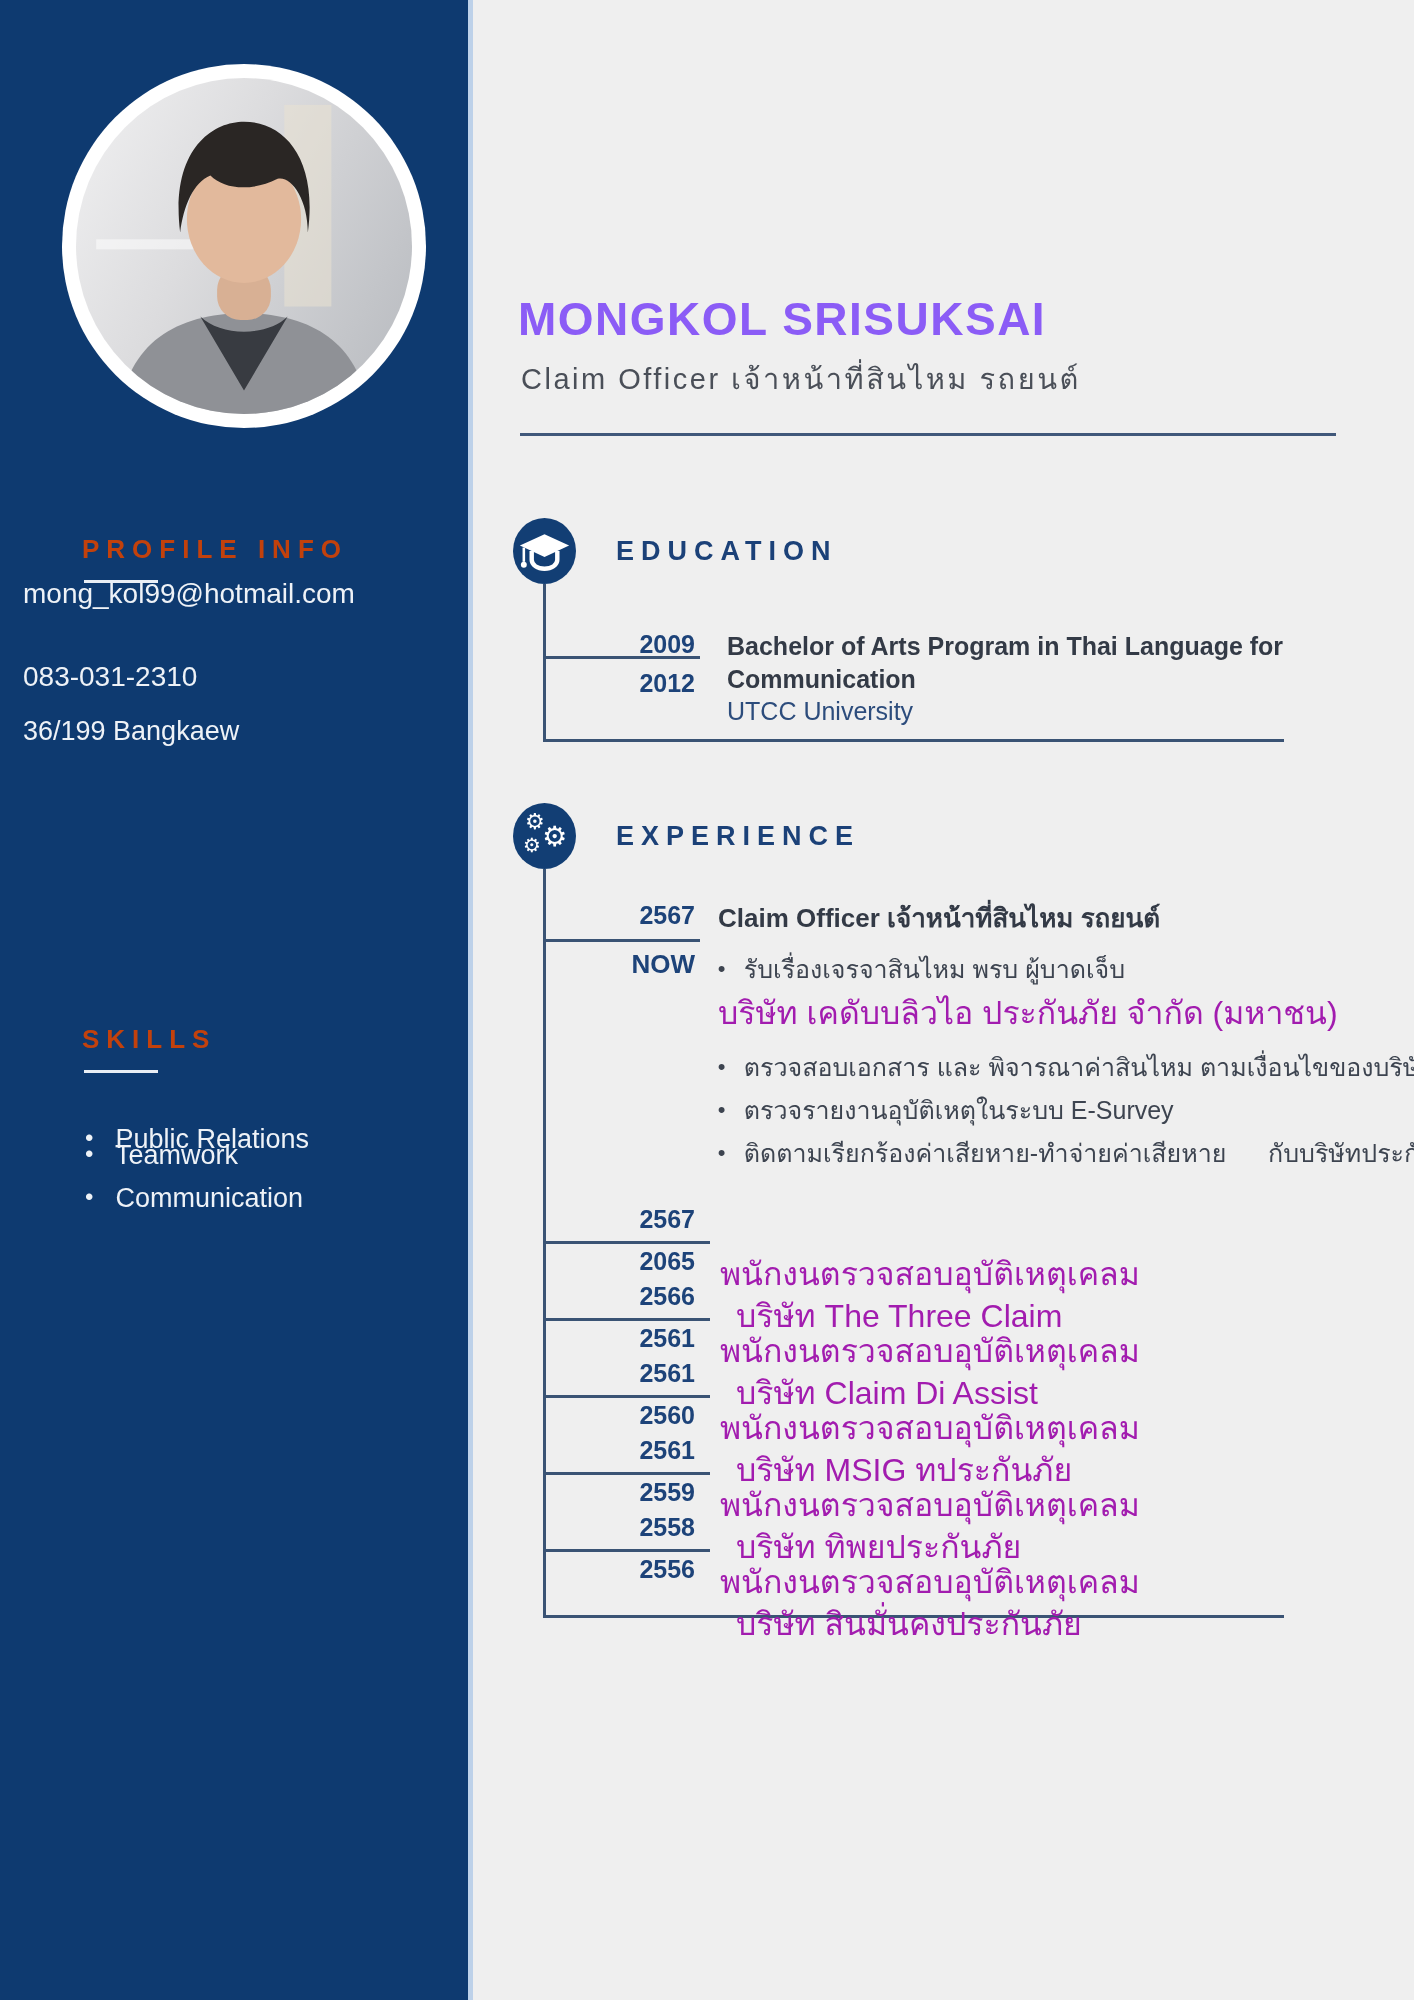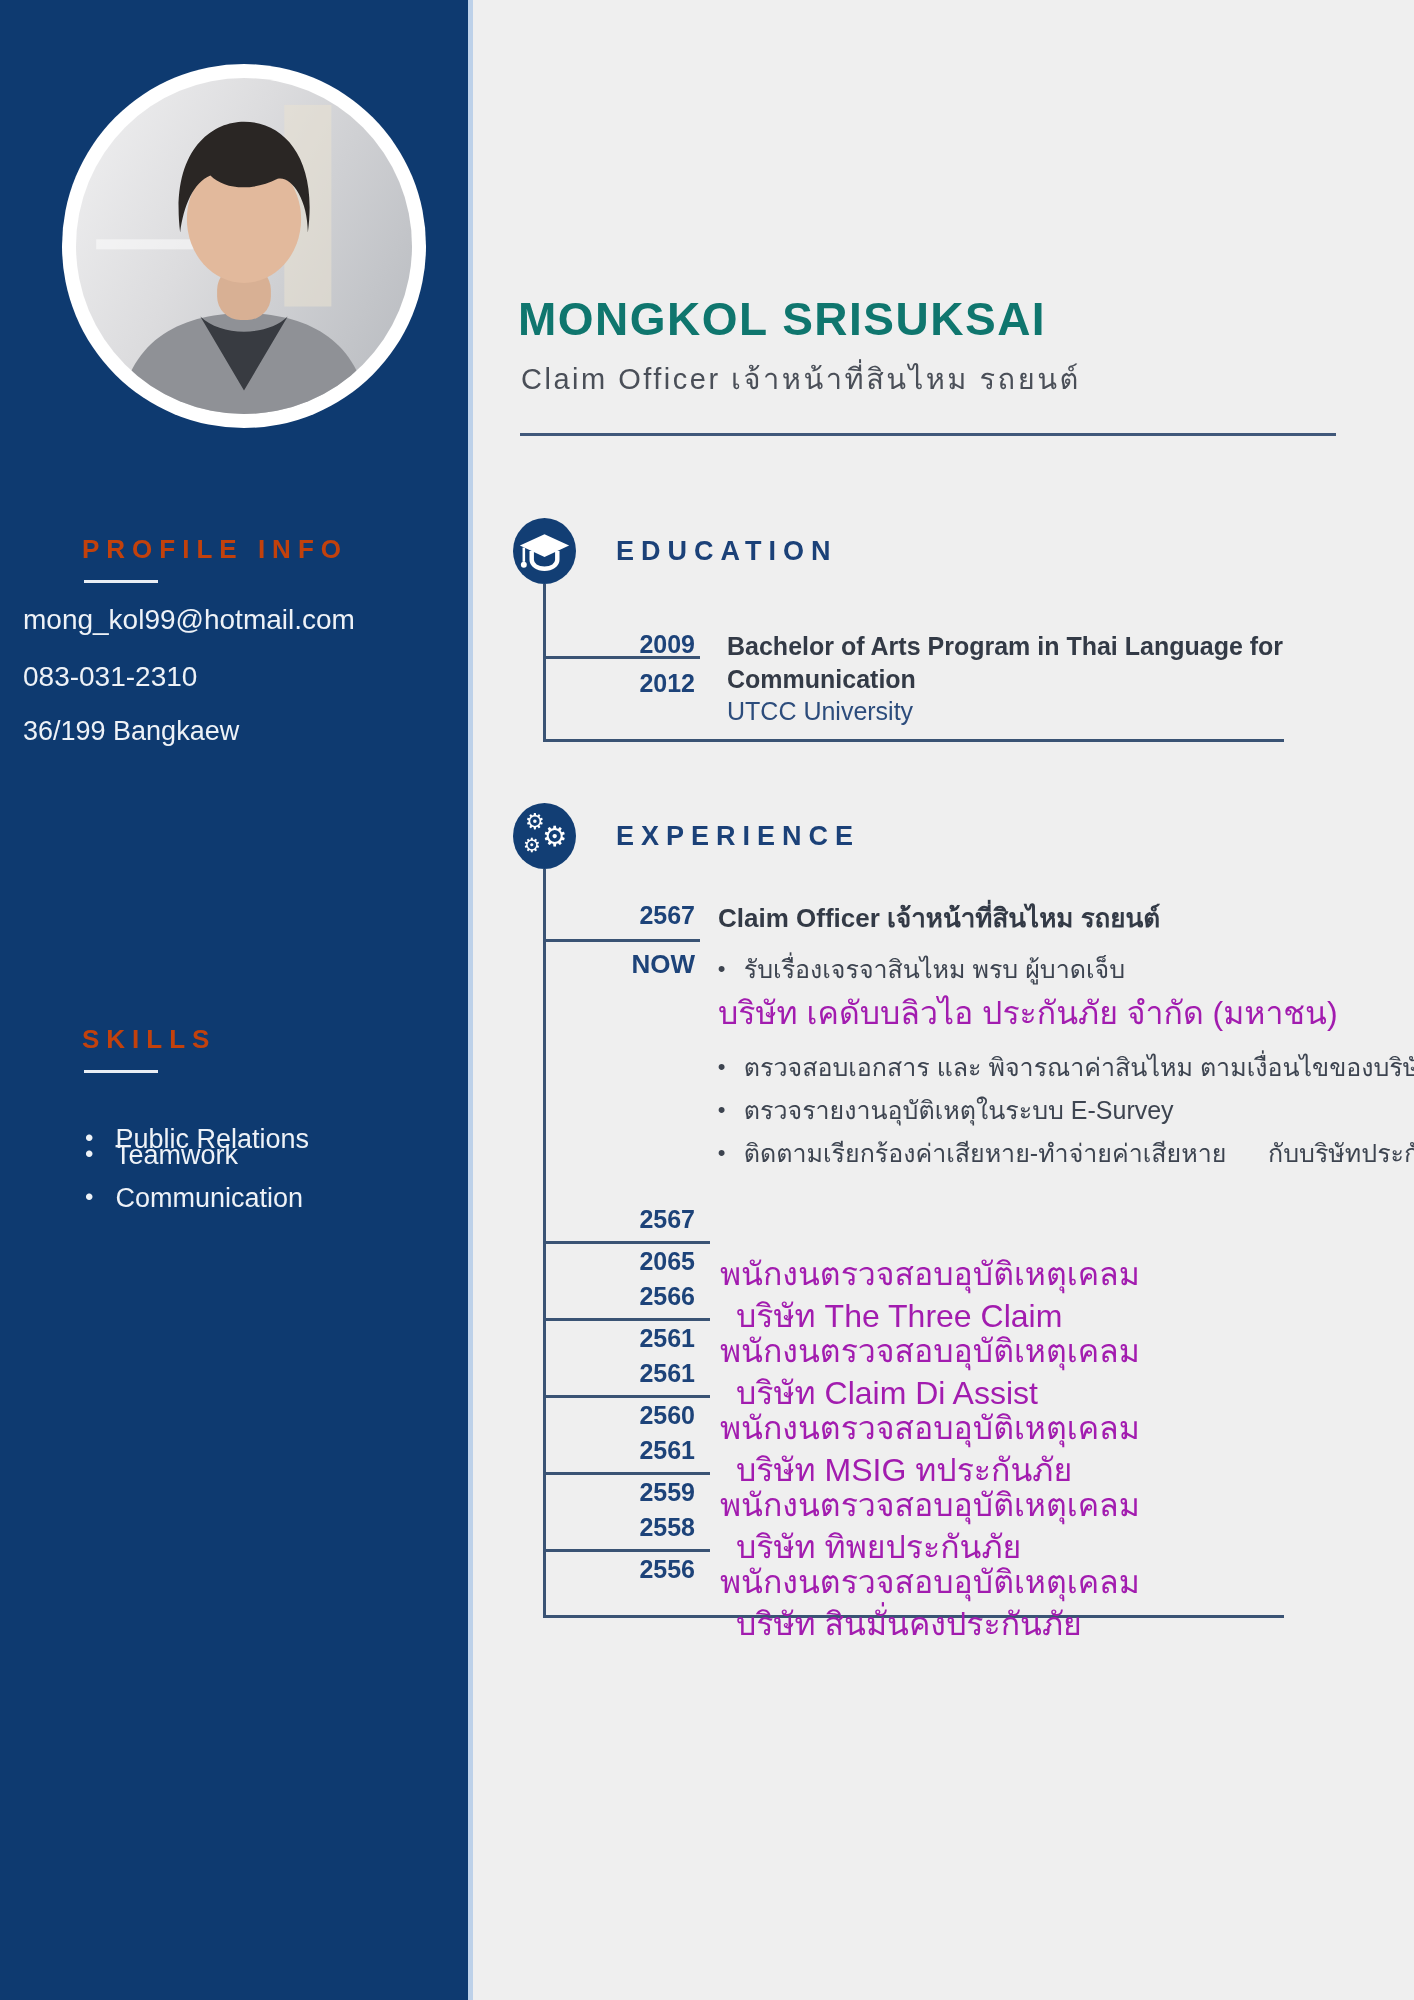--- a/index.html
+++ b/index.html
@@ -23,21 +23,21 @@
   .side-heading{
     position:absolute;left:82px;color:#c2410c;font-weight:bold;
     font-size:26px;letter-spacing:7px;white-space:nowrap;
   }
   .side-rule{position:absolute;left:84px;width:74px;height:3px;background:#e9eef5;}
   .side-text{position:absolute;left:23px;color:#eef2f7;font-size:28px;white-space:nowrap;}
   .skill-row{position:absolute;left:85px;color:#eef2f7;font-size:27px;white-space:nowrap;}
   .skill-row .dot{display:inline-block;width:23px;font-size:24px;vertical-align:2px;}
   
   .name{
-    position:absolute;left:518px;top:292px;color:#0f766e;font-size:46px;font-weight:800;
+    position:absolute;left:518px;top:292px;color:#8b5cf6;font-size:46px;font-weight:800;
     letter-spacing:1.5px;white-space:nowrap;
   }
   .subtitle{
     position:absolute;left:521px;top:356px;color:#4a4f58;font-size:29px;letter-spacing:2.5px;
     white-space:nowrap;
   }
   .title-underline{position:absolute;left:520px;top:433px;width:816px;height:3px;background:#40587a;}
   
   .sec-icon{
     position:absolute;left:513px;width:63px;height:66px;border-radius:50%;background:#123e74;
@@ -87,21 +87,21 @@
         <rect x="42" y="56" width="16" height="16" rx="7" fill="#d8b094"></rect>
         <ellipse cx="50" cy="42" rx="17" ry="19" fill="#e2b99c"></ellipse>
         <path d="M31 46 C28 22 40 13 50 13 C62 13 72 24 69 46 C69 36 64 29 60 30 C52 34 44 33 40 29 C35 31 32 38 31 46 Z" fill="#2a2624"></path>
       </svg>
     </div>
   </div>
 
   <div class="side-heading" style="top:534px;">PROFILE INFO</div>
   <div class="side-rule" style="top:580px;"></div>
 
-  <div class="side-text" style="top:604px;">mong_kol99@hotmail.com</div>
+  <div class="side-text" style="top:578px;">mong_kol99@hotmail.com</div>
   <div class="side-text" style="top:661px;">083-031-2310</div>
   <div class="side-text" style="top:716px;font-size:27px;">36/199 Bangkaew</div>
 
   <div class="side-heading" style="top:1024px;">SKILLS</div>
   <div class="side-rule" style="top:1070px;"></div>
 
   <div class="skill-row" style="top:1124px;">
     <span class="dot">•</span>
     <span>Public Relations</span>
   </div>

